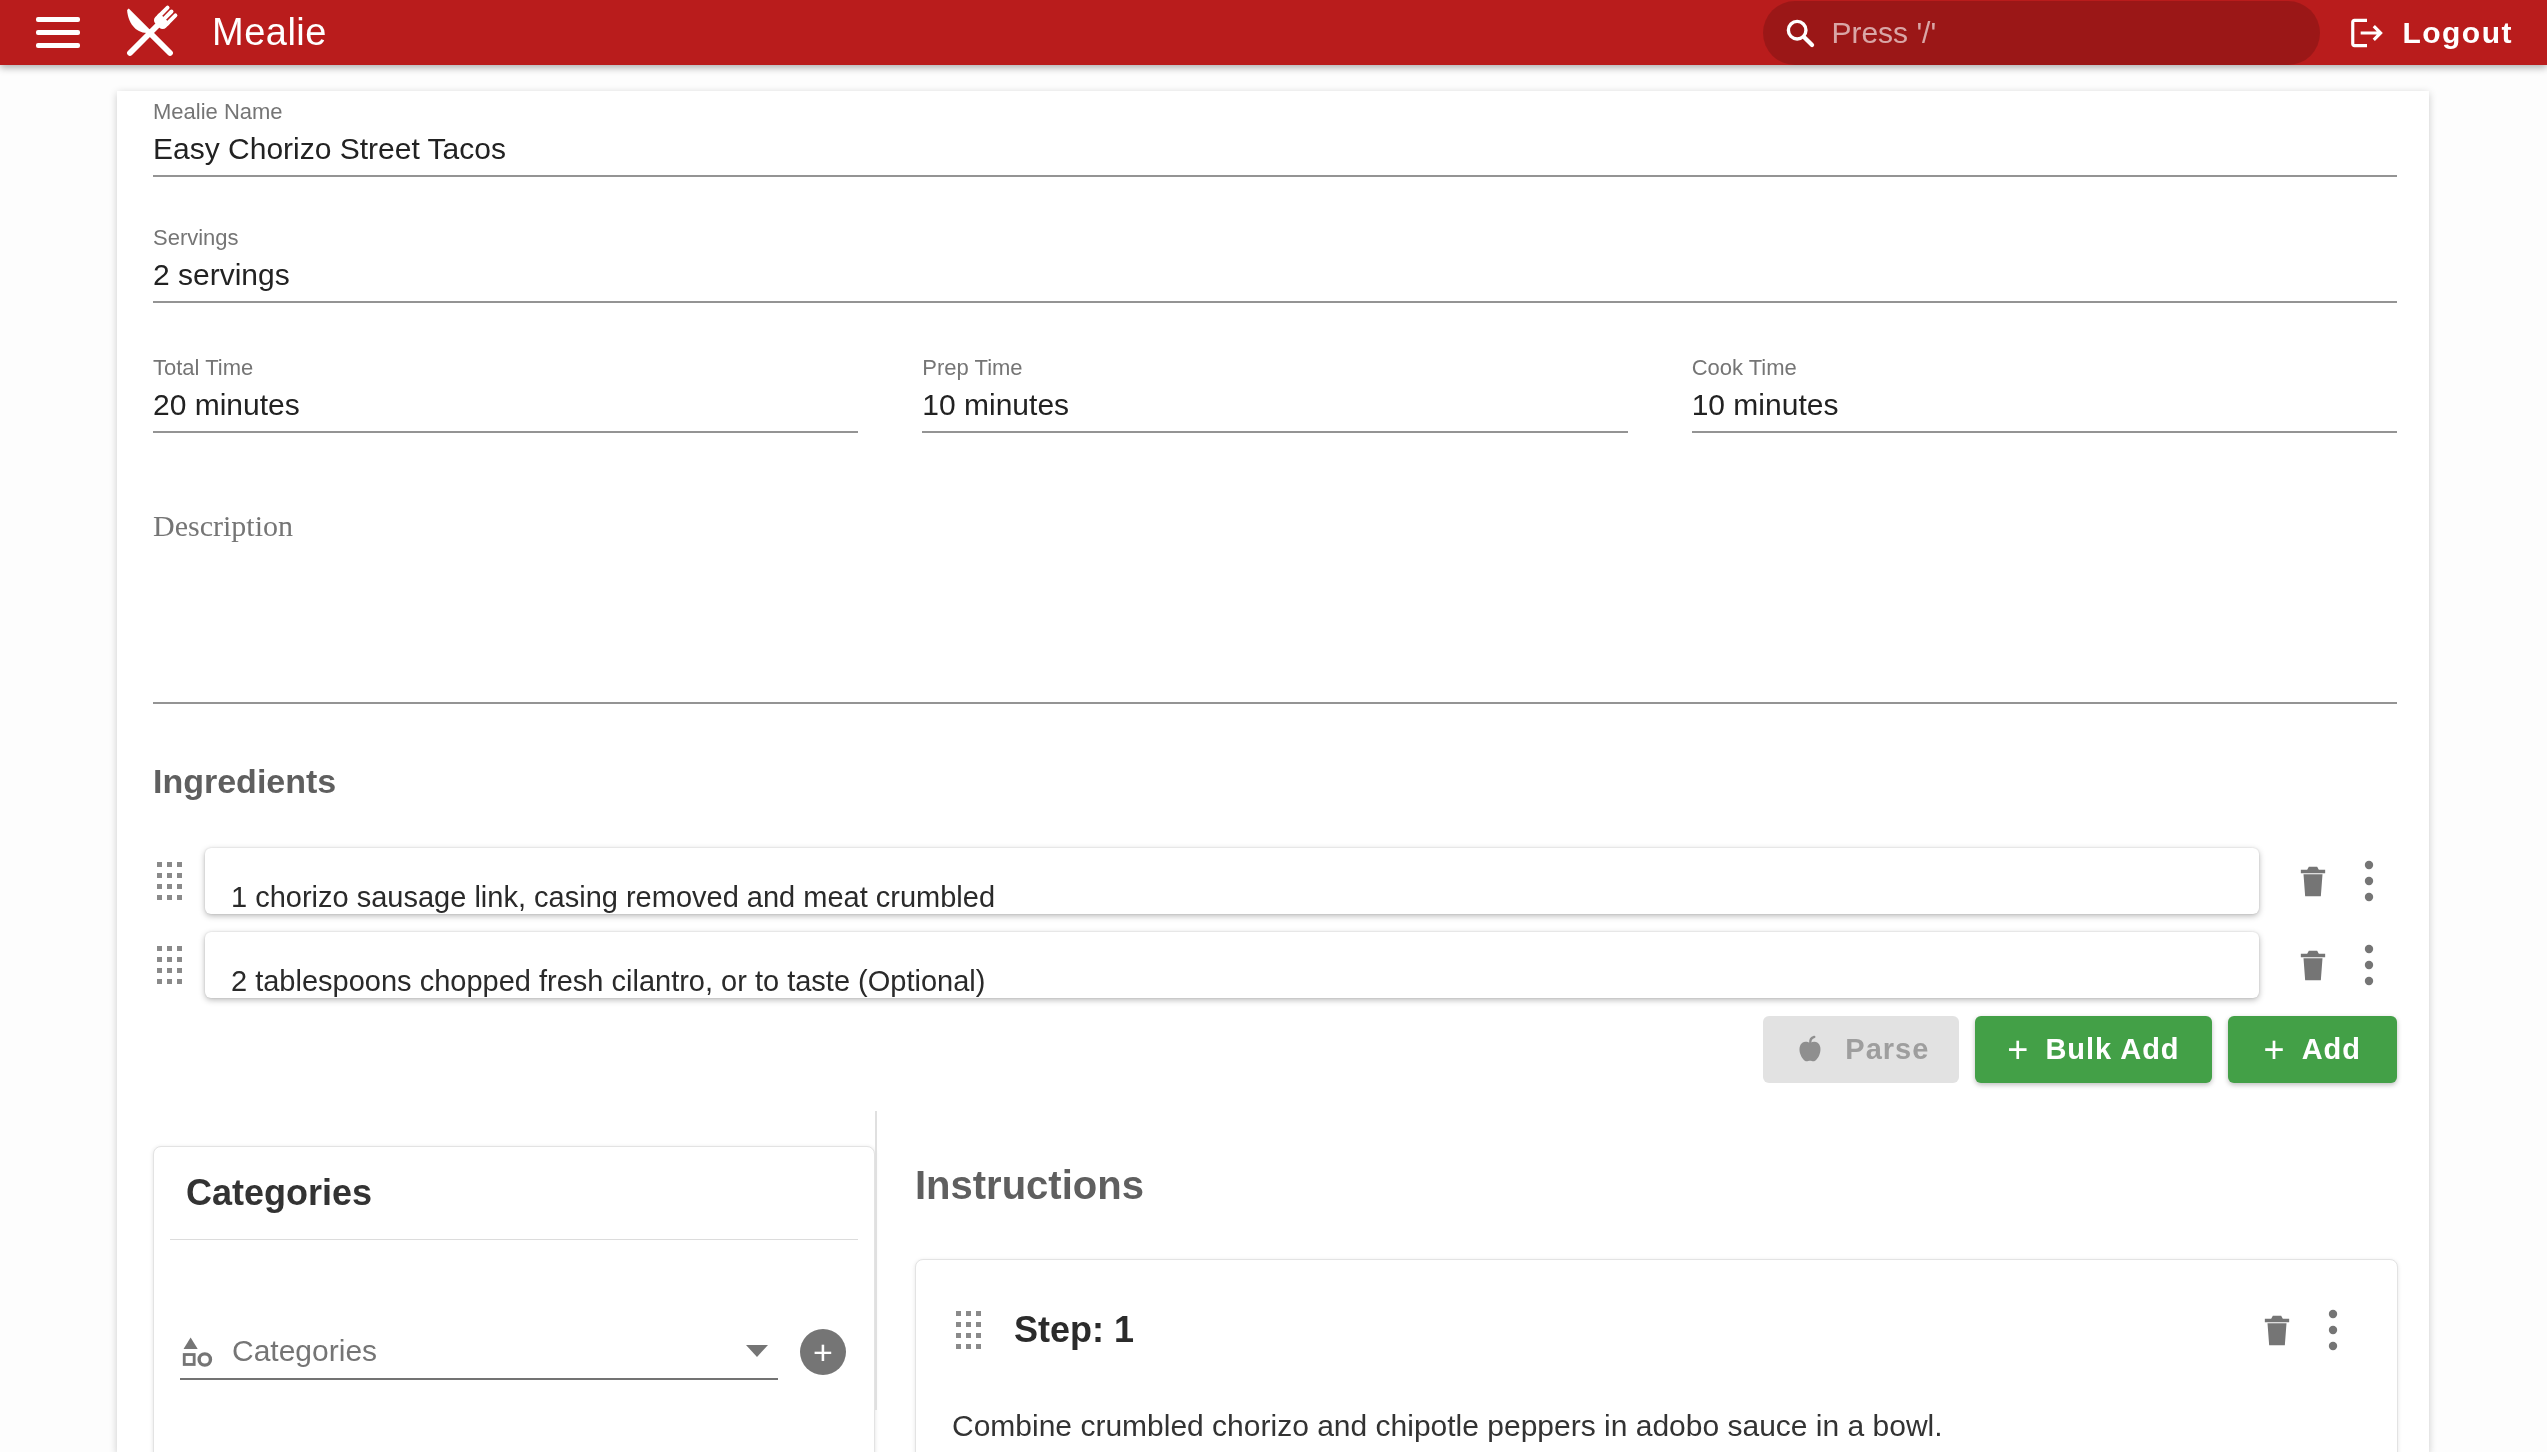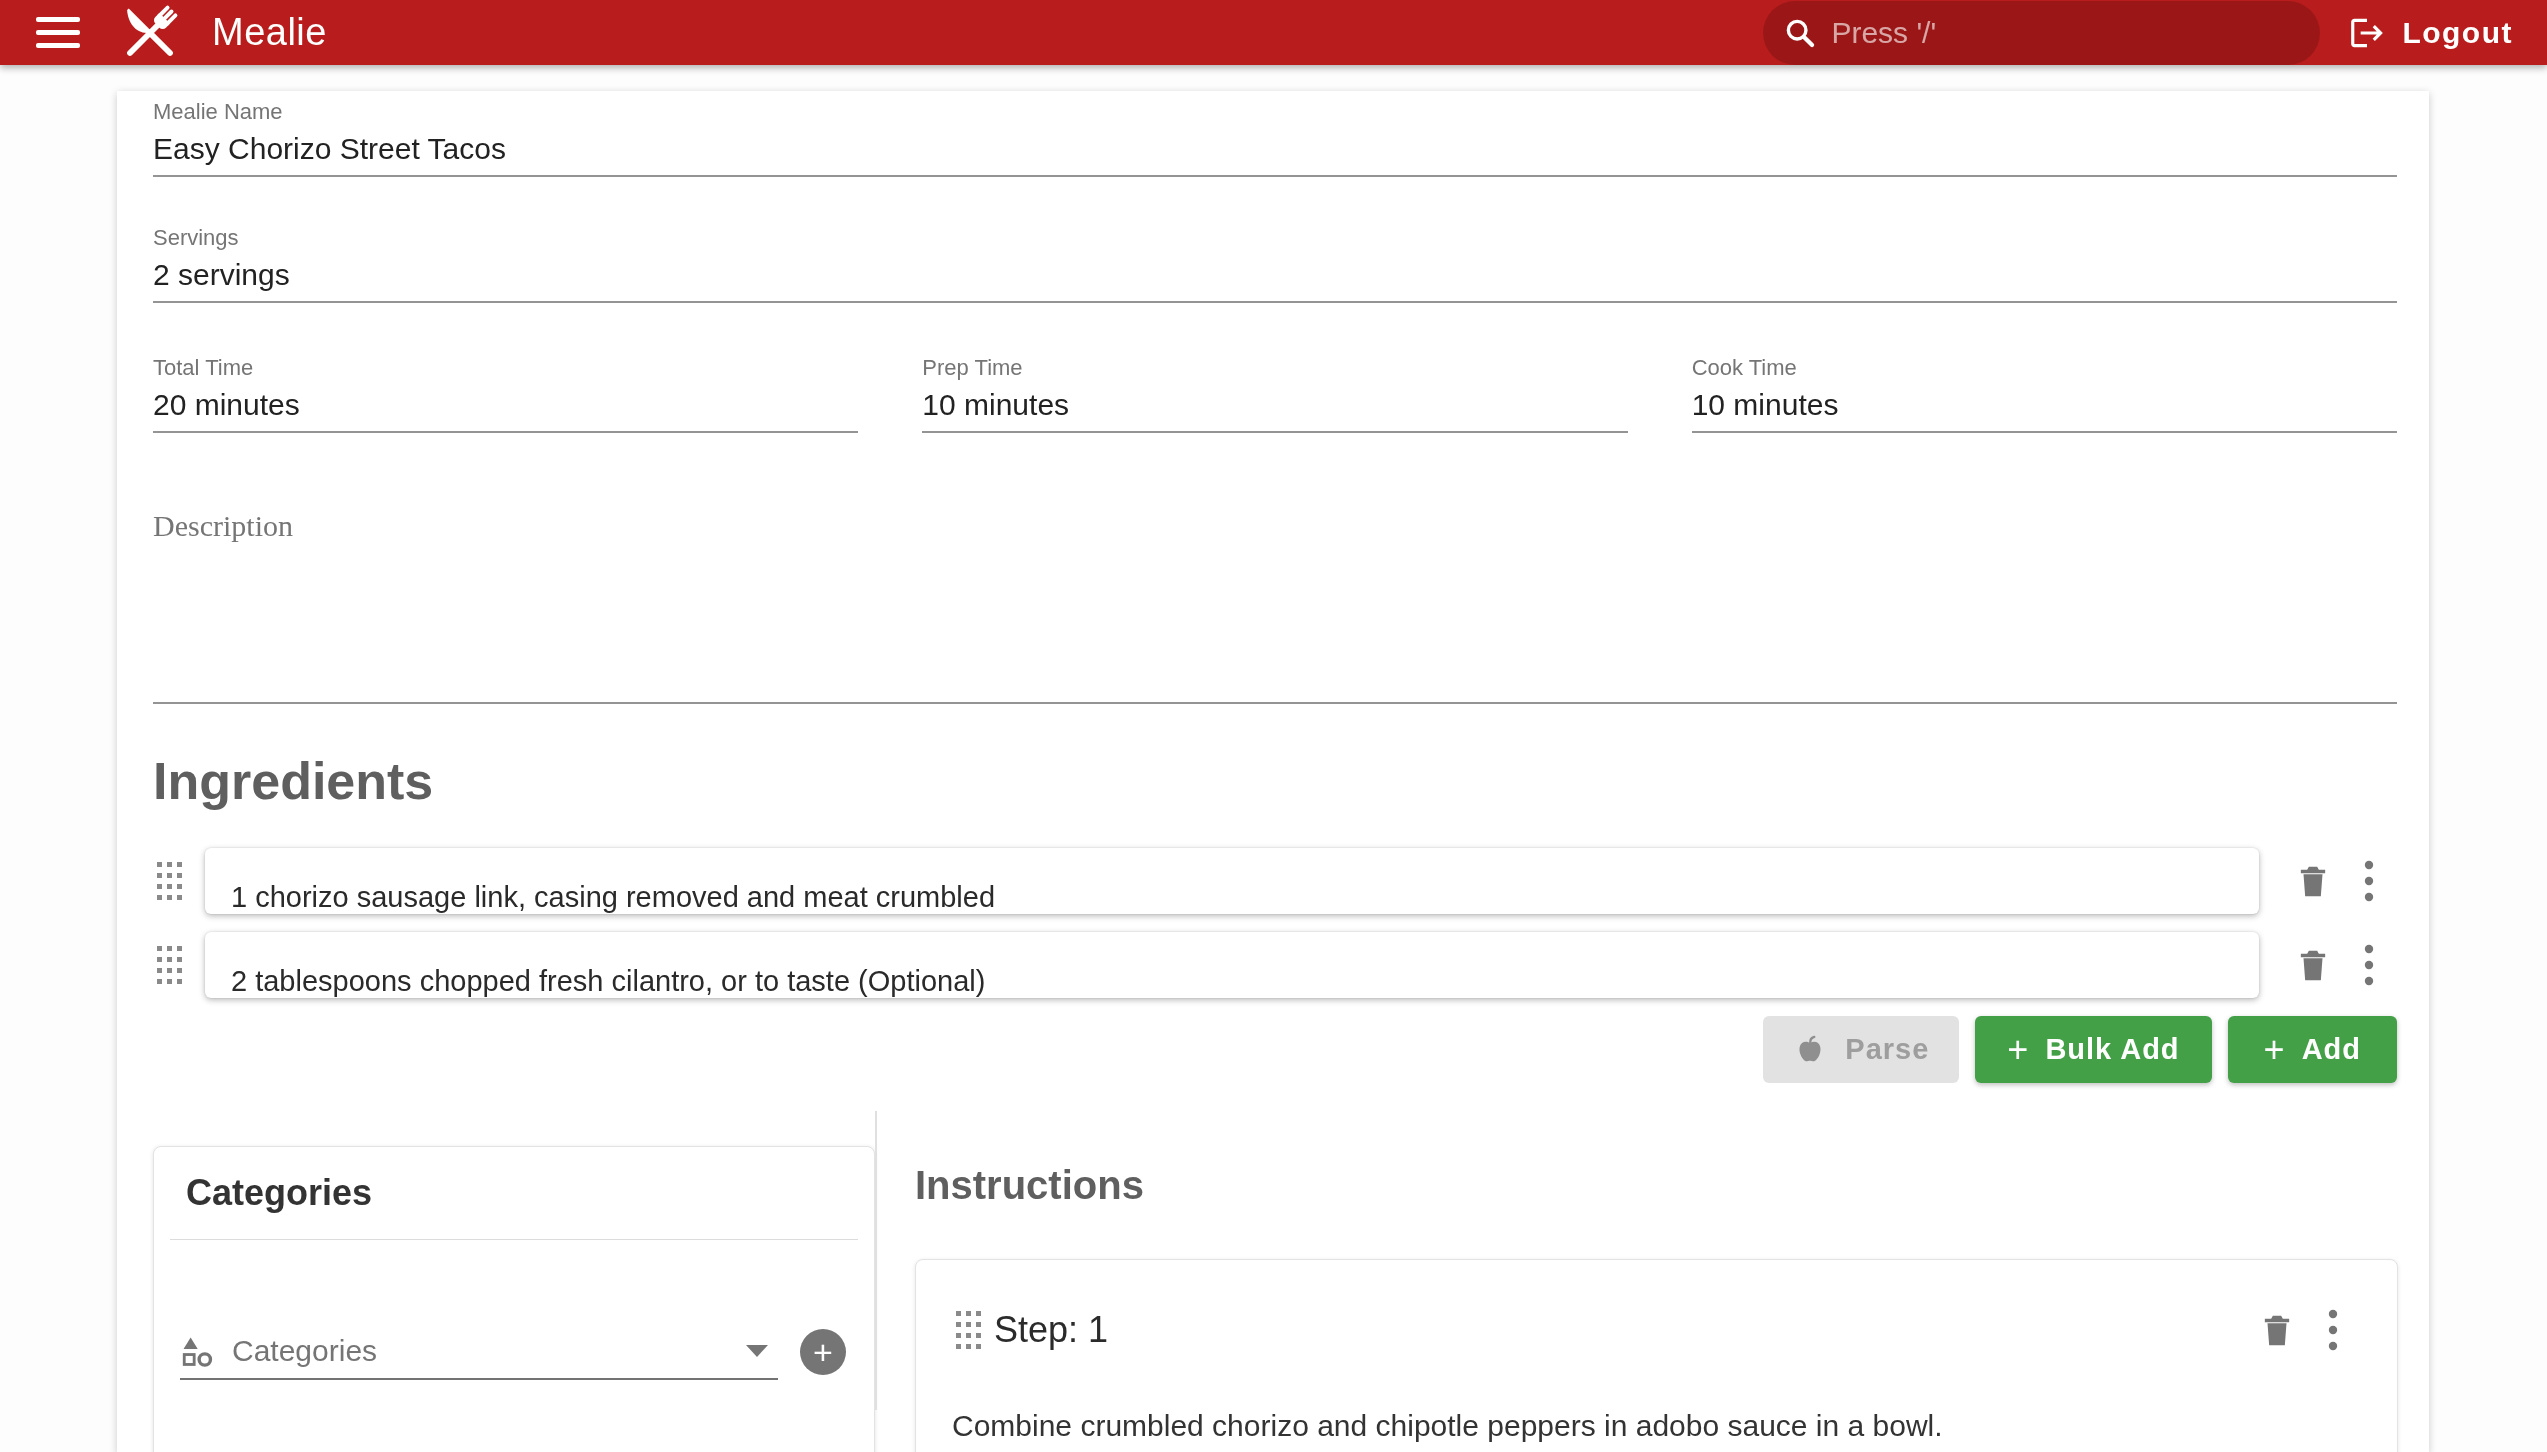--- a/index.html
+++ b/index.html
@@ -41,21 +41,21 @@
   .f-servings { margin-top:46px; }
   .times-row { margin-top:50px; display:grid; grid-template-columns:1fr 1fr 1fr; column-gap:64px; }
 
   .f-desc { margin-top:76px; }
   .f-desc textarea { border:none; outline:none; resize:none; width:100%; height:189px;
                      font-size:30px; color:#222; background:transparent;
                      font-family:Liberation Serif, serif; }
   .f-desc textarea::placeholder { color:#757575; }
   .f-desc .underline { padding-bottom:0; }
 
-  .section-title { margin-top:54px; font-size:52px; font-weight:bold; color:#5f5f5f; line-height:46px; }
+  .section-title { margin-top:54px; font-size:34px; font-weight:bold; color:#5f5f5f; line-height:46px; }
 
   
   .ing-rows { margin-top:44px; }
   .ing-row { display:flex; align-items:center; height:66px; margin-bottom:18px; }
   .drag-handle { width:34px; display:flex; justify-content:center; margin-right:18px; cursor:grab; }
   .ing-card { flex:1; height:66px; background:#fff; border-radius:6px;
               box-shadow:0 2px 6px rgba(0,0,0,0.28), 0 0 2px rgba(0,0,0,0.12);
               display:flex; align-items:flex-end; padding:0 26px; margin-right:26px; }
   .ing-card input { border:none; outline:none; width:100%; font-size:29px; color:#2a2a2a;
                     background:transparent; font-family:"Liberation Sans", sans-serif; }
@@ -89,21 +89,21 @@
            border-top:12px solid #757575; margin-right:10px; }
   .plus-fab { width:46px; height:46px; border-radius:50%; background:#757575; color:#fff;
               display:flex; align-items:center; justify-content:center; font-size:34px;
               margin-left:22px; cursor:pointer; flex:none; }
 
   .instr-title { font-size:40px; font-weight:bold; color:#5f5f5f; line-height:48px; }
   .step-card { margin-top:50px; width:1483px; height:259px; background:#fff;
                border:1px solid #e3e3e3; border-radius:8px;
                box-shadow:0 1px 4px rgba(0,0,0,0.10); padding:46px 36px 0 36px; }
   .step-head { display:flex; align-items:center; height:48px; }
-  .step-title { font-size:36px; font-weight:normal; color:#2b2b2b; margin-left:8px; flex:1; }
+  .step-title { font-size:36px; font-weight:bold; color:#2b2b2b; margin-left:28px; flex:1; }
   .step-text { margin-top:52px; font-size:30px; color:#333; line-height:40px; }
 
   svg { display:block; }
 </style>
 </head>
 <body>
 
 <div id="app">
 
   <div class="appbar">

